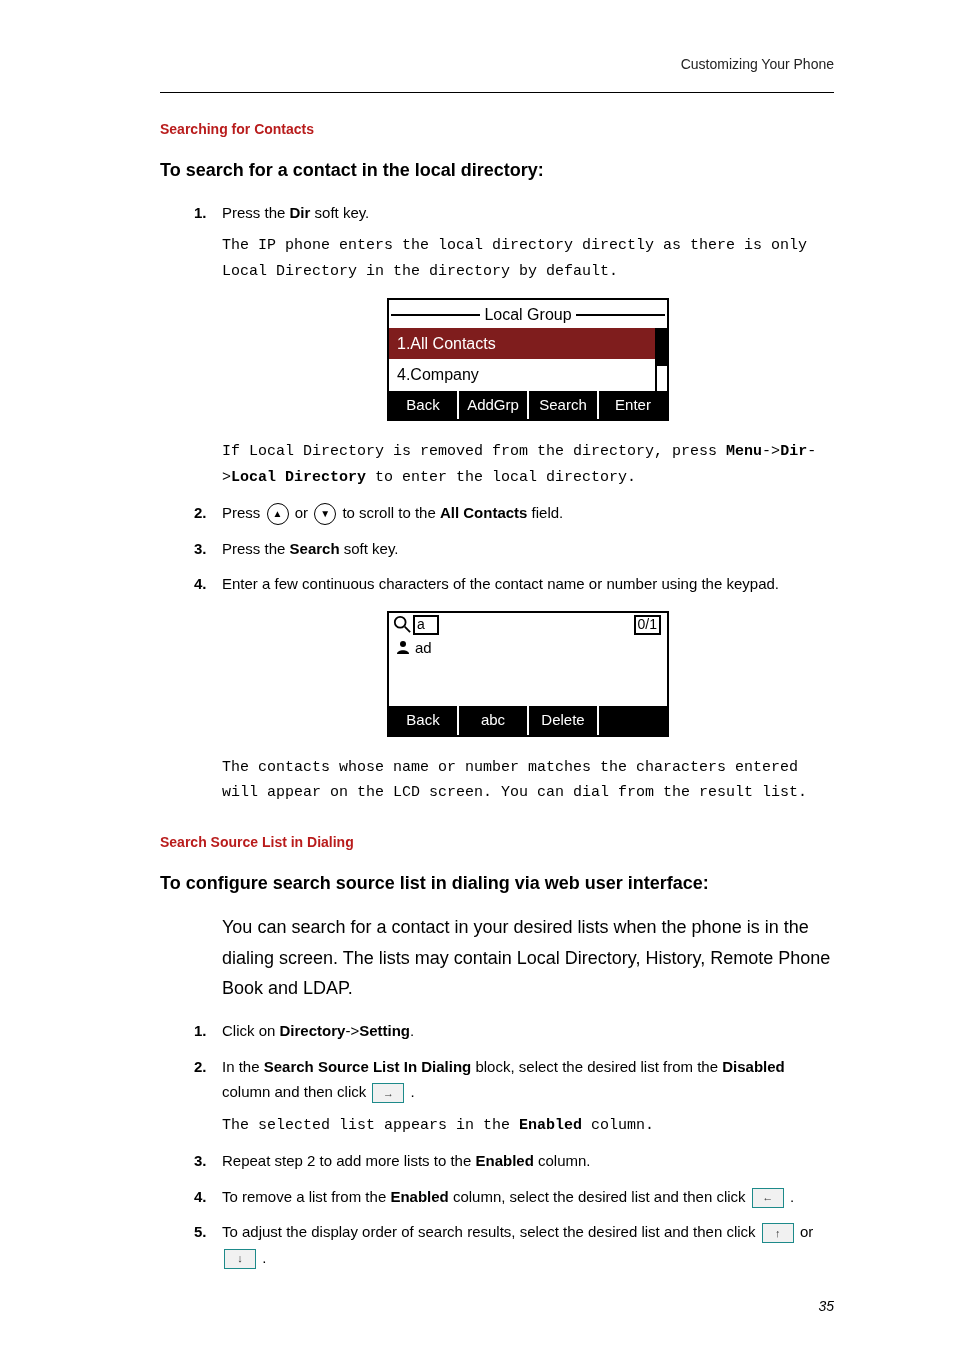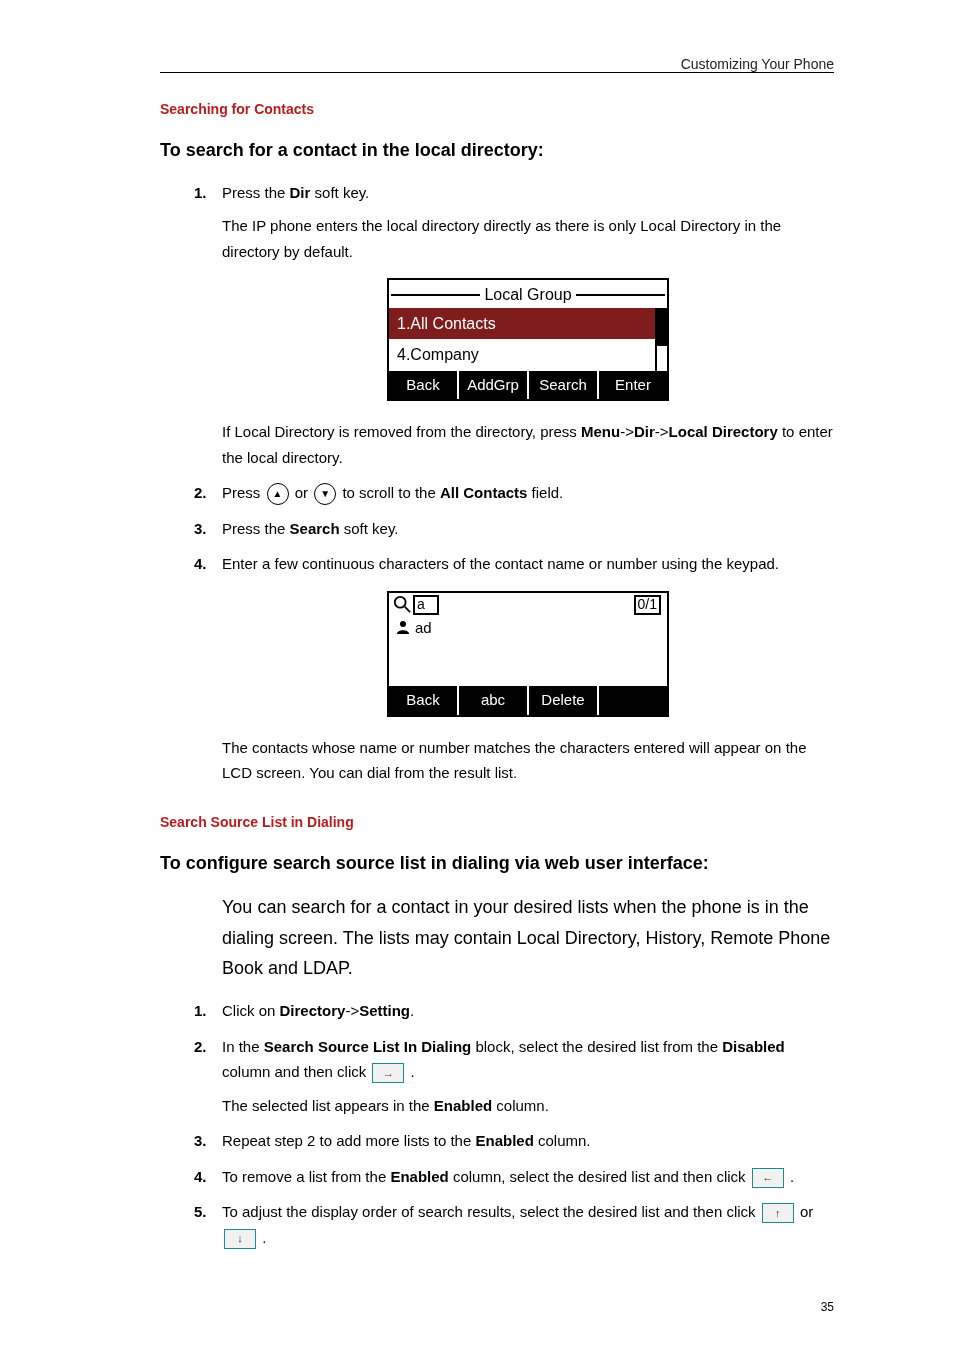--- a/index.html
+++ b/index.html
@@ -13,21 +13,21 @@
     width: 954px;
     height: 1350px;
     position: relative;
     box-sizing: border-box;
     padding: 56px 120px 0 160px;
   }
   .running-head {
     text-align: right;
     font-size: 14px;
     color: #222;
-    padding-bottom: 0;
+    padding-bottom: 20px;
     border-bottom: 1px solid #000;
     margin-bottom: 28px;
   }
   h2.section {
     font-family: "Trebuchet MS", "Segoe UI", Arial, sans-serif;
     color: #b91c1c;
     font-size: 14px;
     font-weight: bold;
     margin: 22px 0 18px 0;
   }
@@ -57,20 +57,21 @@
   }
   ol.steps > li .num {
     position: absolute;
     left: 0;
     top: 0;
     font-weight: bold;
     font-size: 15px;
   }
   .para-in-step {
     margin-top: 8px;
+    font-family: Liberation Mono, monospace;
   }
   .b { font-weight: bold; }
 
   
   .lcd {
     width: 278px;
     margin: 14px auto 18px auto;
     border: 2px solid #000;
     font-family: Arial, sans-serif;
     font-size: 16px;
@@ -218,21 +219,22 @@
     justify-content: center;
     font-size: 11px;
     color: #333;
     margin: 0 2px;
     padding: 0 3px;
   }
   .page-num {
     position: absolute;
     bottom: 36px;
     right: 120px;
-    font-size: 12px;
+    font-size: 14px;
+    font-style: italic;
   }
 </style>
 </head>
 <body>
 
 <div class="page">
 
   <div class="running-head">Customizing Your Phone</div>
 
   <h2 class="section">Searching for Contacts</h2>

